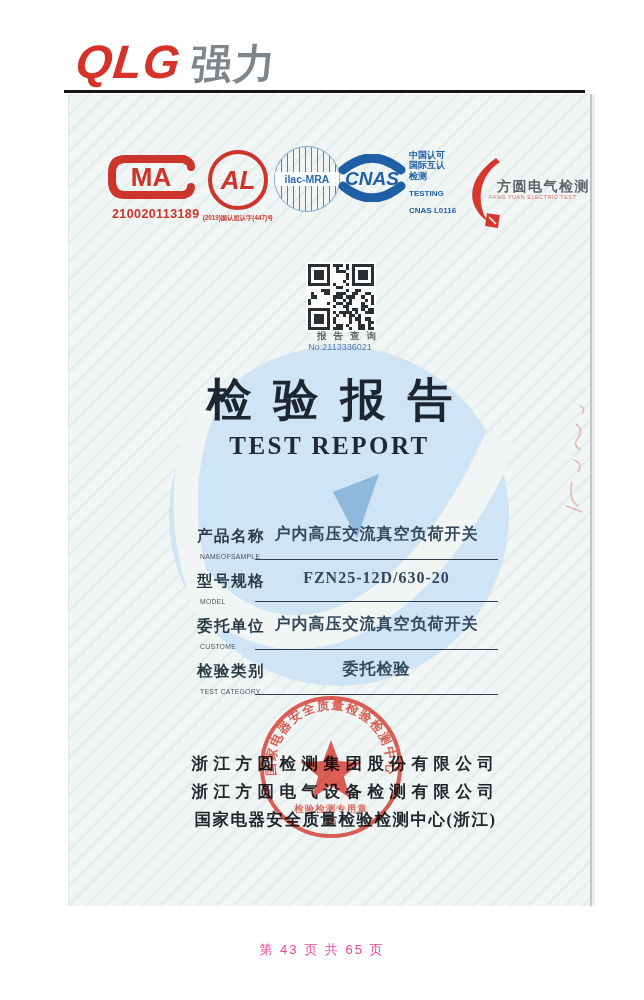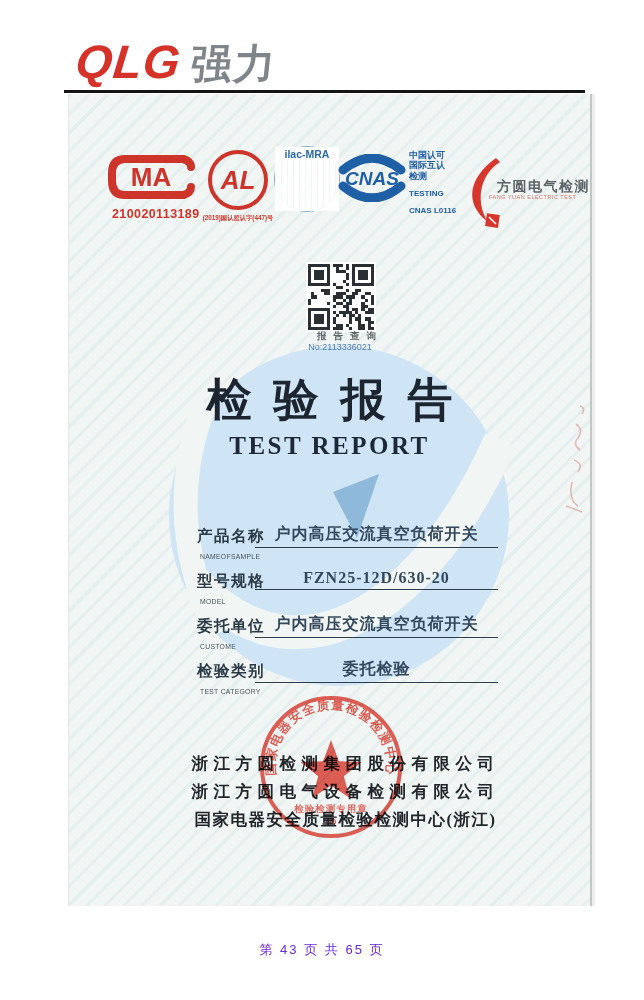--- a/index.html
+++ b/index.html
@@ -26,21 +26,21 @@
   .cert{position:absolute;font-family:"Liberation Sans",sans-serif;}
   .cma{left:32px;top:58px;width:96px;text-align:right;}
   .cma-num{font-size:12.5px;font-weight:800;color:#cd342a;letter-spacing:.4px;margin-top:1px;margin-left:11px;}
   .cal{left:130px;top:56px;width:78px;text-align:center;}
   .cal-circ{width:52px;height:52px;border:4px solid #cd342a;border-radius:50%;margin:0 auto;
             display:flex;align-items:center;justify-content:center;
             font-size:26px;font-weight:900;font-style:italic;color:#cd342a;}
   .cal-cap{font-size:6.3px;font-weight:700;color:#cd342a;margin-top:4px;white-space:nowrap;}
   .ilac{left:205px;top:52px;width:64px;height:64px;border-radius:50%;
         background:repeating-linear-gradient(90deg,#4a85bd 0 1.5px,rgba(255,255,255,0) 1.5px 6px);
-        border:1px solid #7fa8cc;display:flex;justify-content:center;}
+        border:1px solid #7fa8cc;display:flex;align-items:center;justify-content:center;}
   .ilac-band{background:rgba(255,255,255,.92);width:100%;text-align:center;
              font-size:10.5px;font-weight:700;color:#2a6aad;padding:1px 0;}
   .cnas{left:268px;top:60px;}
   .cnas-txt{left:340px;top:56px;color:#1f5fa6;font-weight:700;line-height:1.15;}
   .cnas-cn{font-size:9px;}
   .cnas-en{font-size:8px;margin-top:8px;}
   .fy{left:393px;top:62px;width:126px;height:78px;}
   .fy-label{position:absolute;left:35px;top:22px;font-size:14px;font-weight:800;
             color:#5b6268;letter-spacing:1.5px;white-space:nowrap;}
   .fy-sub{position:absolute;left:27px;top:38px;font-size:5.5px;color:#d0736b;
@@ -64,39 +64,39 @@
   .title-en{position:absolute;left:0;top:338px;width:100%;text-align:center;z-index:1;
             font-size:25px;font-weight:700;color:#1d2838;letter-spacing:2.5px;}
 
   
   .flabel{position:absolute;left:128px;z-index:1;font-size:15.5px;font-weight:600;
           color:#2b3a47;letter-spacing:1.5px;white-space:nowrap;}
   .fsub{position:absolute;left:131px;z-index:1;font-size:6.8px;color:#47535d;
         font-family:"Liberation Sans",sans-serif;letter-spacing:.3px;}
   .fval{position:absolute;left:186px;width:243px;z-index:1;text-align:center;
         font-size:16px;font-weight:600;color:#33485c;letter-spacing:1px;
-        border-bottom:1.6px solid #2f3e4b;padding-bottom:2px;white-space:nowrap;}
+        border-bottom:1.6px solid #2f3e4b;padding-bottom:14px;white-space:nowrap;}
 
   
   .stamp{position:absolute;left:187px;top:598px;width:150px;height:150px;z-index:3;
          opacity:.8;mix-blend-mode:multiply;}
 
   
   .company{position:absolute;left:0;width:100%;text-align:center;z-index:2;
            font-size:16.5px;font-weight:700;color:#22262b;white-space:nowrap;padding-left:16px;}
   .co1{top:659px;letter-spacing:5.5px;}
   .co2{top:687px;letter-spacing:5.5px;}
   .co3{top:715px;letter-spacing:1.5px;}
 
   
   .scribble{position:absolute;left:487px;top:308px;width:34px;height:118px;z-index:1;opacity:.55;}
 
   
   .footer{position:absolute;left:0;top:941px;width:100%;text-align:center;
-          font-size:13px;color:#6d28d9;letter-spacing:2px;
+          font-size:13px;color:#ec4899;letter-spacing:2px;
           font-family:"Liberation Sans",sans-serif;}
 </style>
 </head>
 <body>
 
 <div class="hdr-logo">
   <span class="hdr-qlg">QLG</span>
   <span class="hdr-cn">强力</span>
 </div>
 <div class="hdr-rule"></div>

